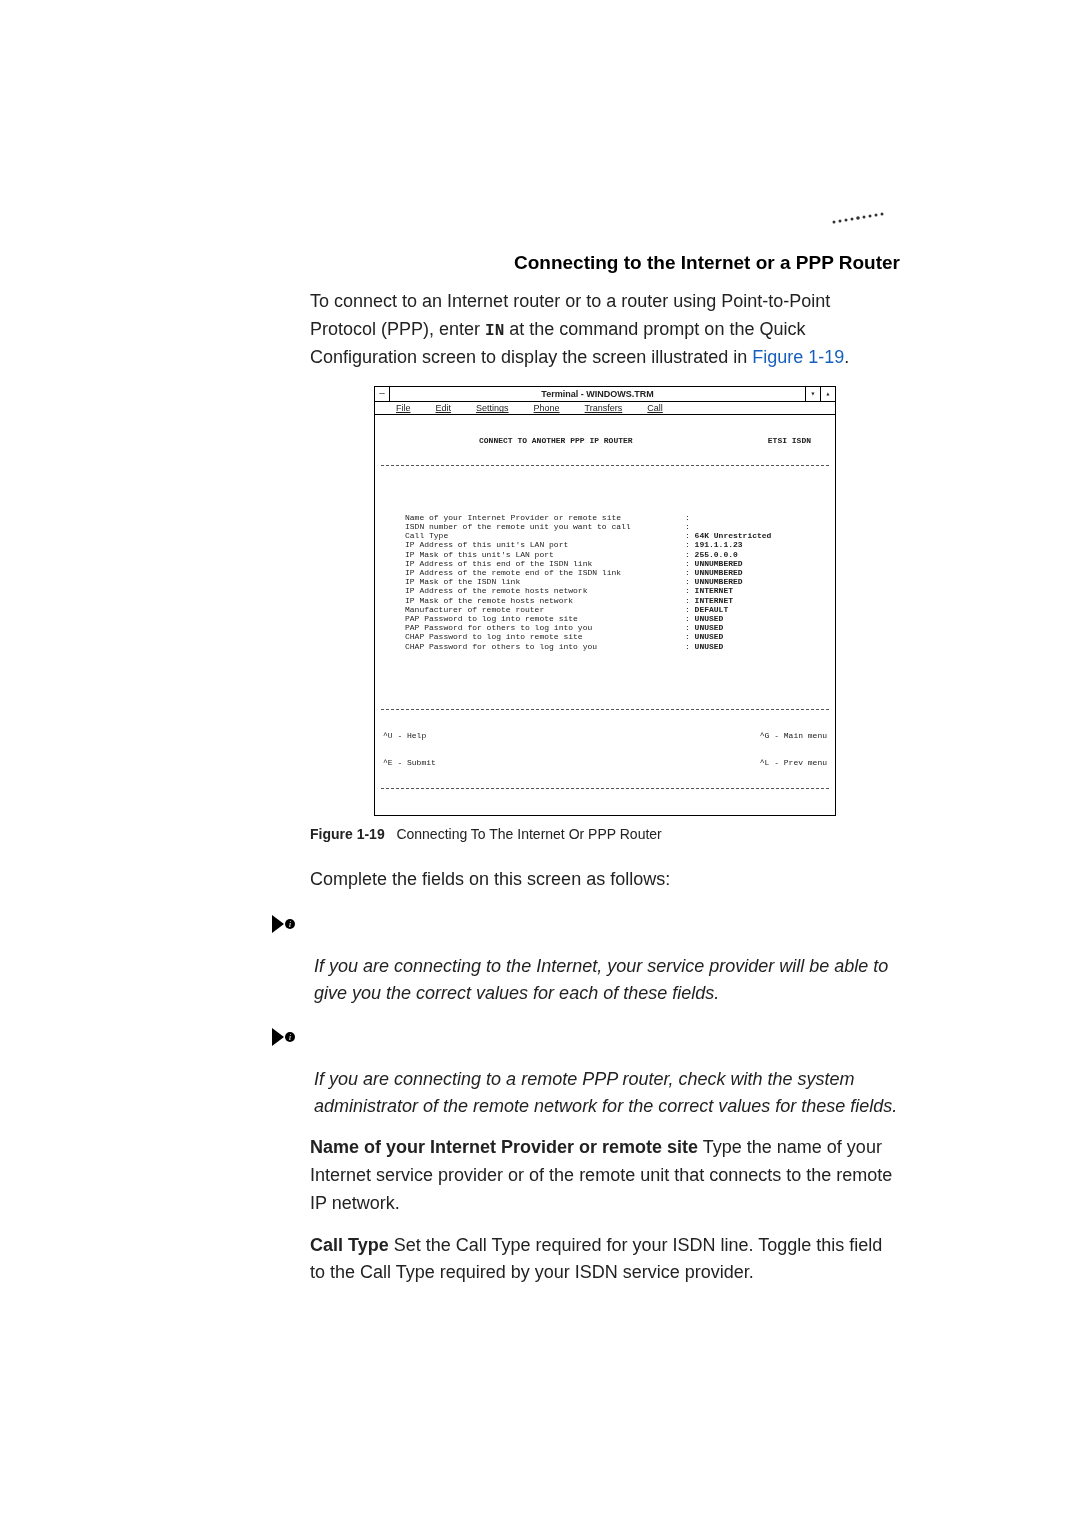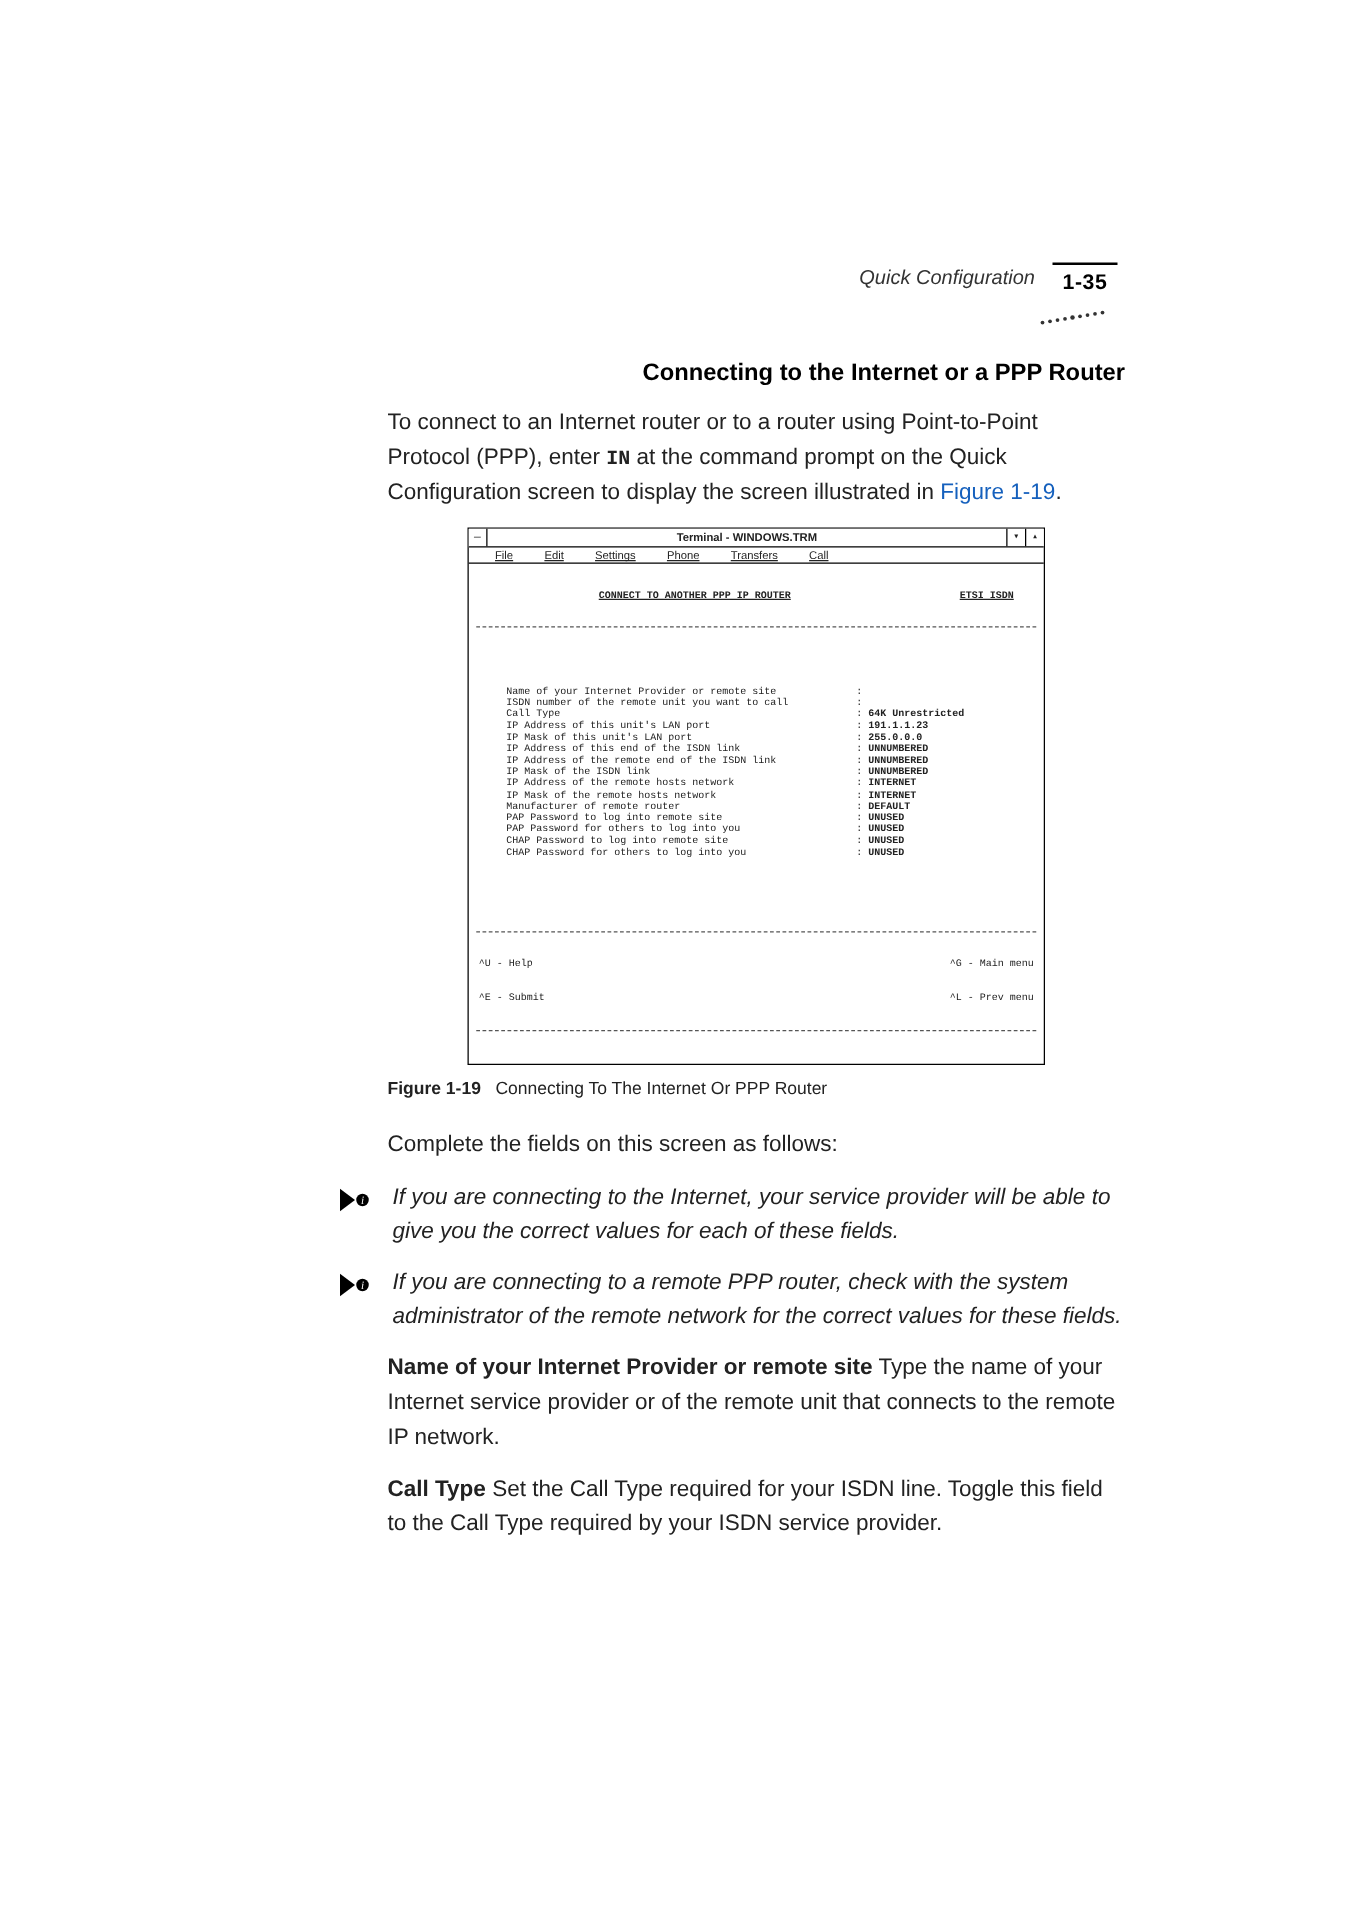--- a/index.html
+++ b/index.html
@@ -131,21 +131,20 @@
     .term-body {
       padding: 2px 4px 6px 4px;
       white-space: pre;
       font-size: 8px;
     }
     .term-body-header {
       display: flex;
       justify-content: space-between;
       font-weight: bold;
       padding: 0 20px 0 100px;
-      text-decoration: underline;
     }
     .term-row {
       display: flex;
       padding-left: 26px;
     }
     .term-label {
       width: 280px;
     }
     .term-value {
       font-weight: bold;
@@ -184,39 +183,36 @@
       margin-top: 3px;
     }
     .note-icon svg {
       width: 26px;
       height: 26px;
     }
     .note-text {
       font-style: italic;
       font-size: 18px;
       line-height: 1.5;
+      margin-top: 45px;
     }
     .field-para {
       margin: 10px 0 16px 0;
       font-size: 18px;
       line-height: 1.55;
     }
     .field-para b {
       font-weight: bold;
     }
   </style>
 </head>
 <body>
 
 <div class="page">
 
-  <div class="header-right">
-    <span class="header-text">Quick Configuration</span>
-    <span class="page-number">1-35</span>
-  </div>
   <div class="dots-logo">
     <svg width="58" height="20" viewBox="0 0 58 20">
       <circle cx="4" cy="14" r="1.5" fill="#333"></circle>
       <circle cx="10" cy="13" r="1.5" fill="#333"></circle>
       <circle cx="16" cy="12" r="1.5" fill="#333"></circle>
       <circle cx="22" cy="11" r="1.5" fill="#333"></circle>
       <circle cx="28" cy="10" r="1.8" fill="#333"></circle>
       <circle cx="34" cy="9" r="1.5" fill="#333"></circle>
       <circle cx="40" cy="8" r="1.5" fill="#333"></circle>
       <circle cx="46" cy="7" r="1.5" fill="#333"></circle>

